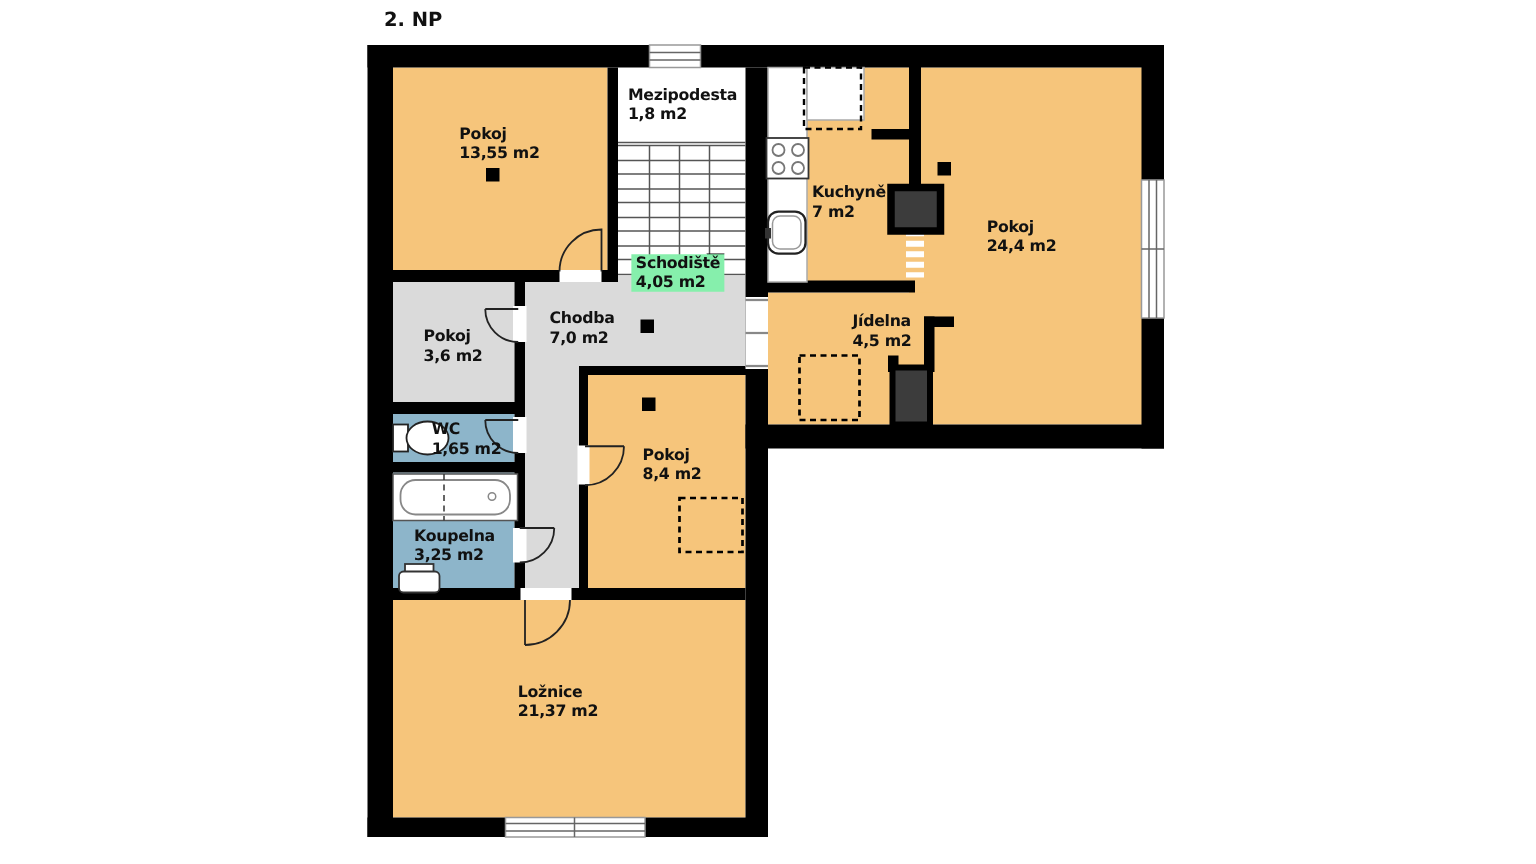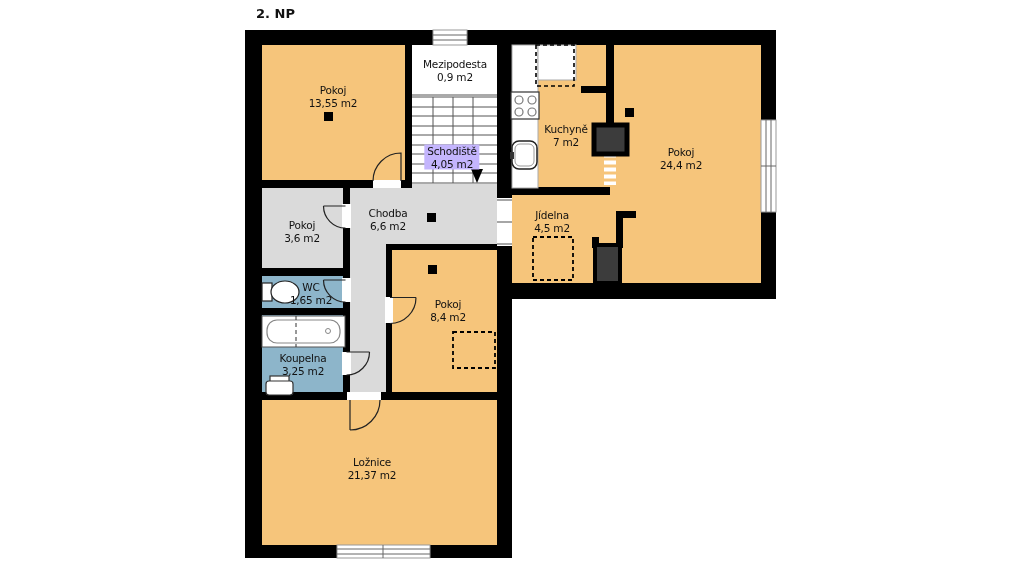--- a/index.html
+++ b/index.html
@@ -1,22 +1,22 @@
 <!DOCTYPE html>
 <html><head>
 <meta charset="utf-8">
 <style>
   html,body{margin:0;padding:0;background:#ffffff;}
   #stage{position:relative;width:1024px;height:576px;background:#fff;overflow:hidden;
          font-family:"DejaVu Sans","Liberation Sans",sans-serif;}
   #plan-svg{position:absolute;left:0;top:0;}
-  .lbl{position:absolute;transform:translate(-50%,-50%);text-align:center;
-       font-size:10.5px;font-weight:normal;color:#111;line-height:12.5px;
+  .lbl{position:absolute;transform:translate(-50%,-50%);
+       font-size:10.5px;font-weight:bold;color:#111;line-height:12.5px;
        white-space:nowrap;letter-spacing:-0.2px;}
-  .lbl.bgw{background:#c4b5fd;padding:0 3px;}
+  .lbl.bgw{background:#86efac;padding:0 3px;margin-top:25px;}
   #title{position:absolute;left:256px;top:6px;font-size:13px;font-weight:bold;color:#111;}
   svg .wht{fill:#ffffff;}
   svg .thin{stroke:#666;stroke-width:1;}
 </style>
 </head>
 <body>
 
 <div id="stage">
 
 <svg id="plan-svg" width="1024" height="576" viewBox="0 0 1024 576" xmlns="http://www.w3.org/2000/svg">
@@ -174,43 +174,43 @@
 </svg>
 
   <div id="title">2. NP</div>
 
   <div class="lbl" style="left:333px;top:96px">
     <div>Pokoj</div>
     <div>13,55 m2</div>
   </div>
   <div class="lbl" style="left:455px;top:70px">
     <div>Mezipodesta</div>
-    <div>0,9 m2</div>
+    <div>1,8 m2</div>
   </div>
   <div class="lbl bgw" style="left:452px;top:157px">
     <div>Schodiště</div>
     <div>4,05 m2</div>
   </div>
   <div class="lbl" style="left:566px;top:135px">
     <div>Kuchyně</div>
     <div>7 m2</div>
   </div>
   <div class="lbl" style="left:681px;top:158px">
     <div>Pokoj</div>
     <div>24,4 m2</div>
   </div>
   <div class="lbl" style="left:302px;top:231px">
     <div>Pokoj</div>
     <div>3,6 m2</div>
   </div>
   <div class="lbl" style="left:388px;top:219px">
     <div>Chodba</div>
-    <div>6,6 m2</div>
-  </div>
-  <div class="lbl" style="left:552px;top:221px">
+    <div>7,0 m2</div>
+  </div>
+  <div class="lbl" style="left:588px;top:221px">
     <div>Jídelna</div>
     <div>4,5 m2</div>
   </div>
   <div class="lbl" style="left:311px;top:293px">
     <div>WC</div>
     <div>1,65 m2</div>
   </div>
   <div class="lbl" style="left:448px;top:310px">
     <div>Pokoj</div>
     <div>8,4 m2</div>

